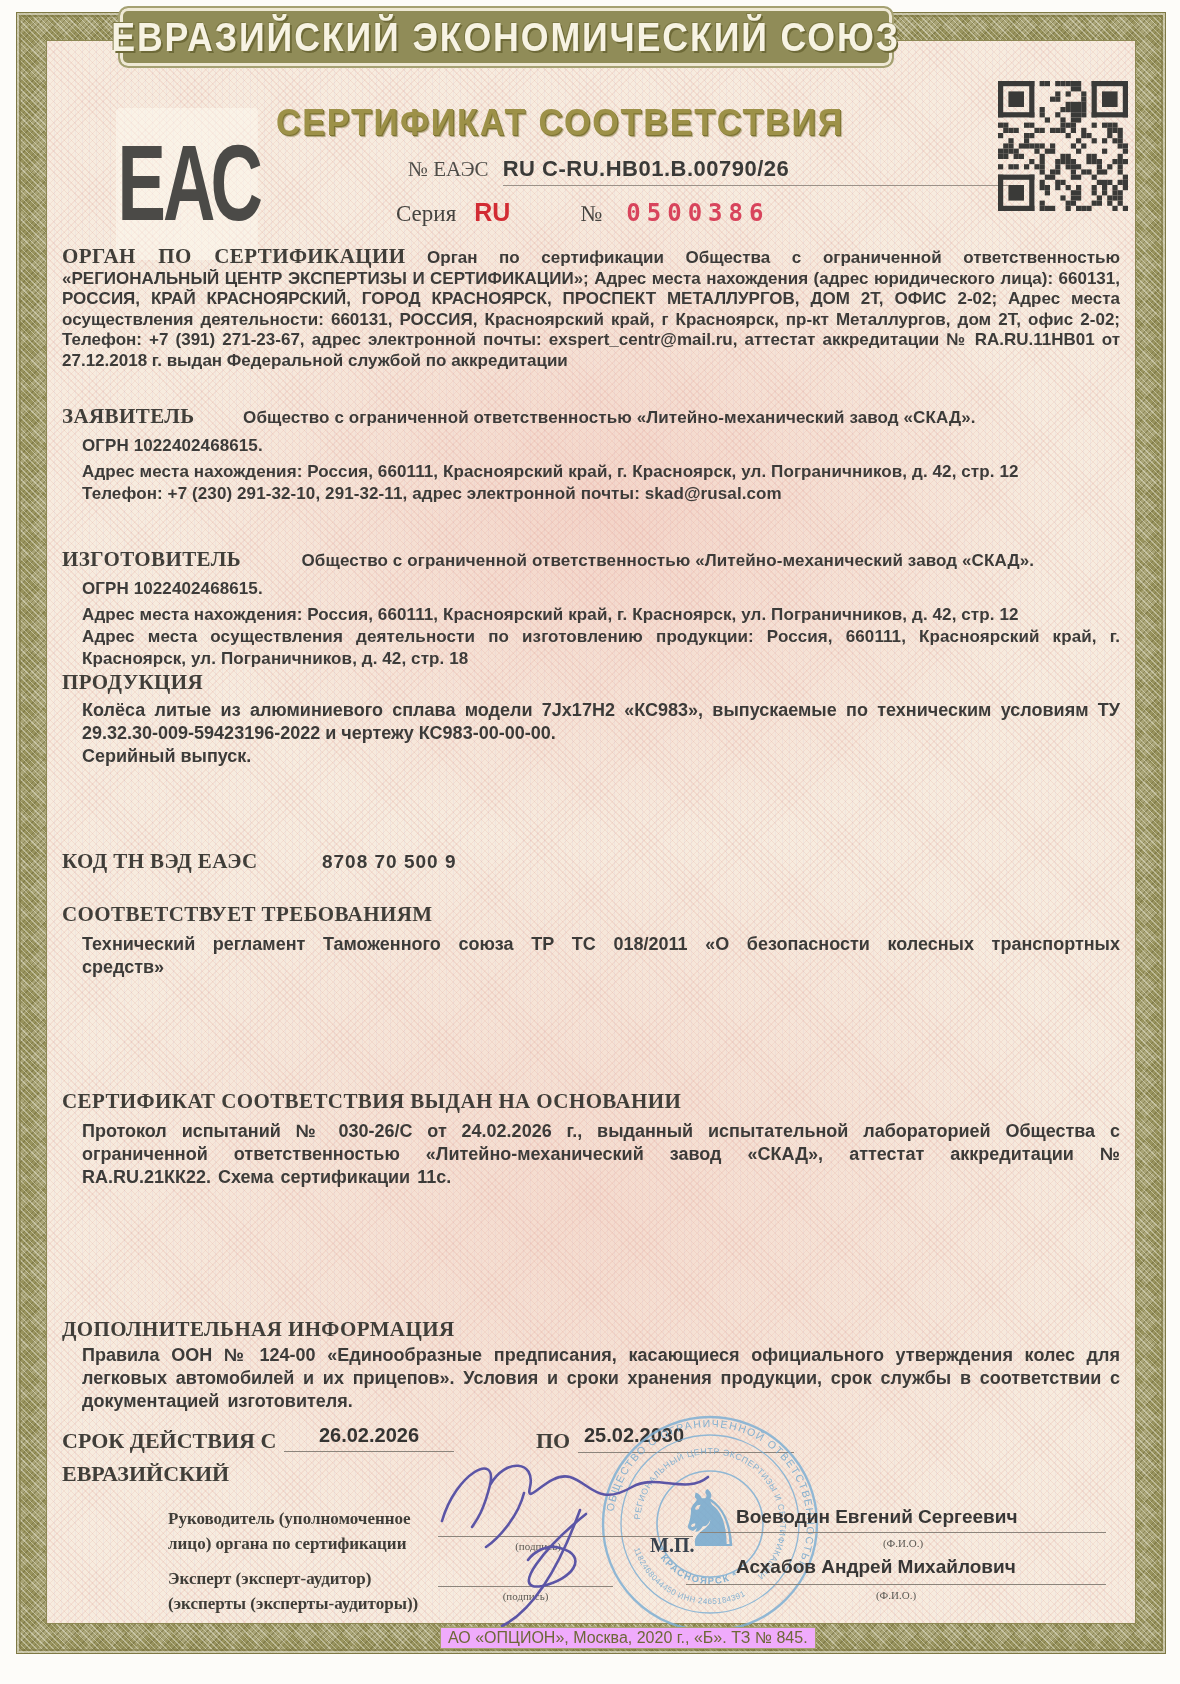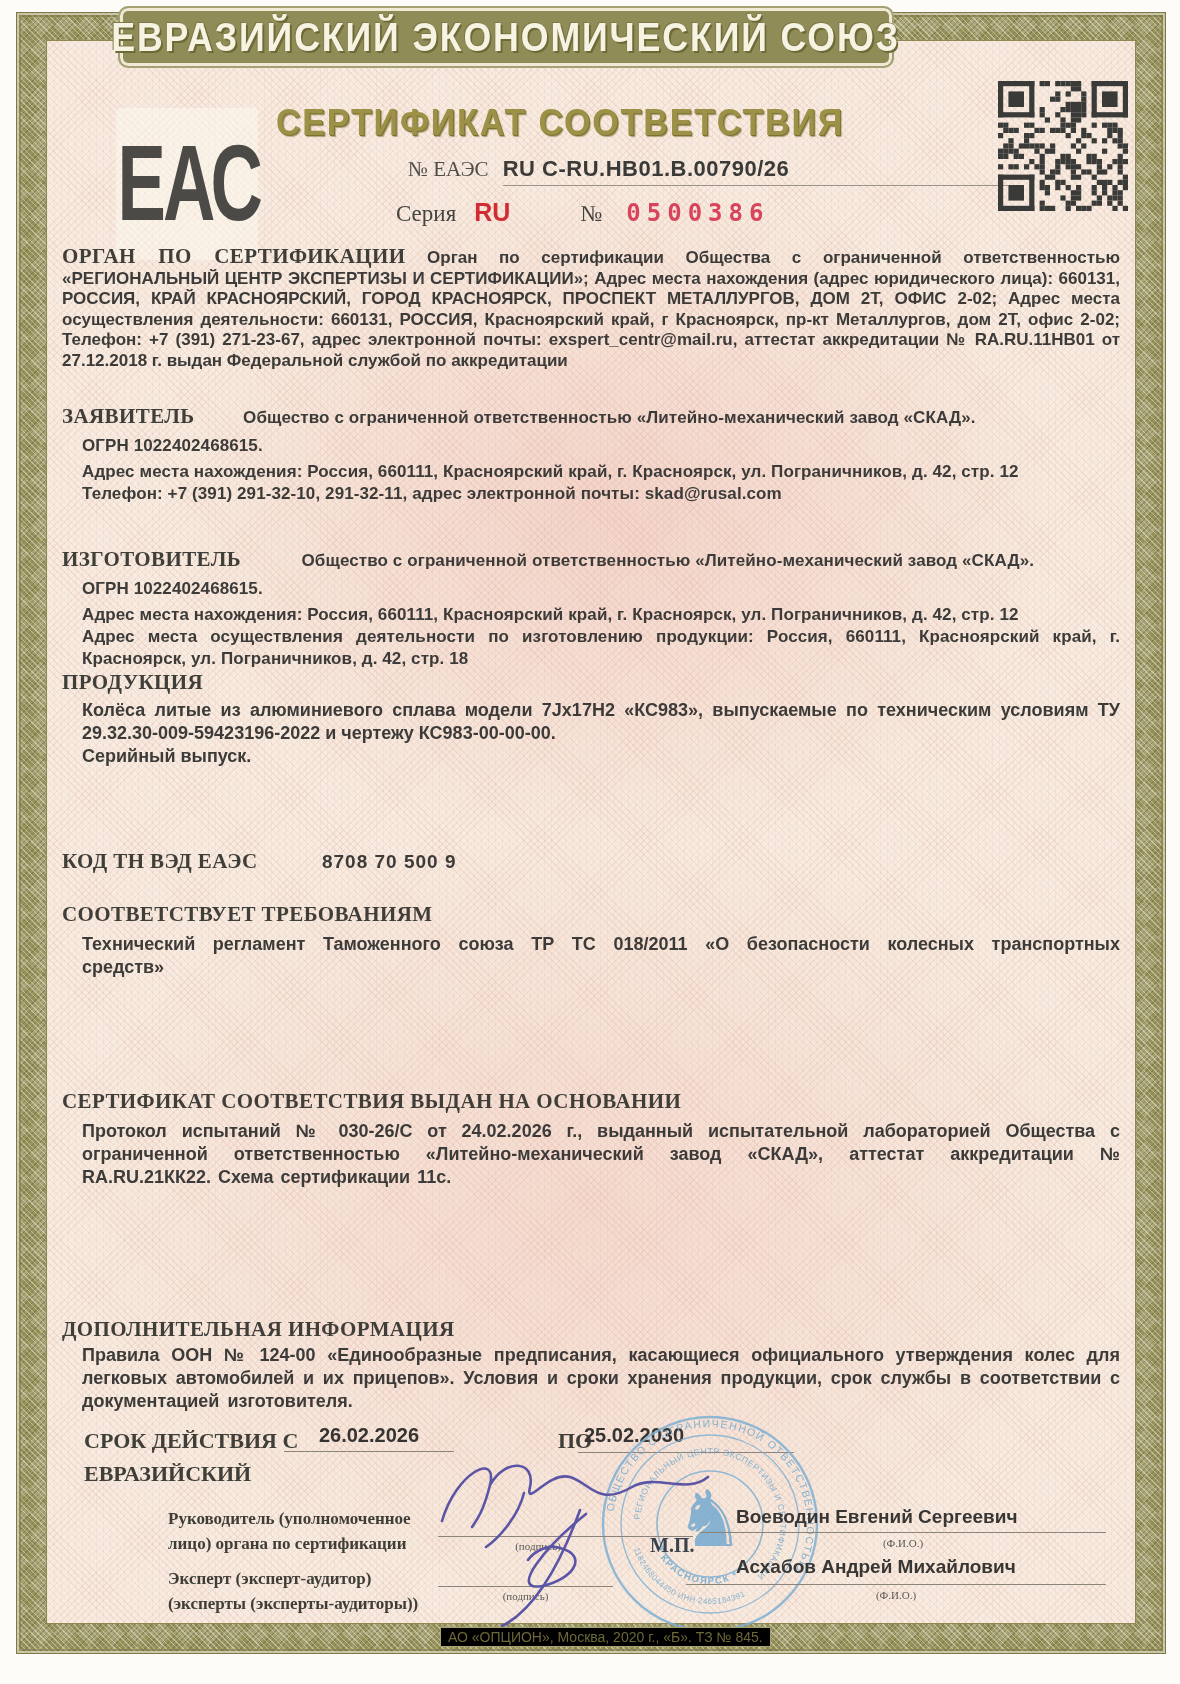--- a/index.html
+++ b/index.html
@@ -62,32 +62,32 @@
   .col{position:absolute;left:62px;width:1058px;color:#3c3b39;}
   .h{font-family:"Liberation Serif",serif;font-weight:bold;font-size:21px;color:#403e39;letter-spacing:.4px;}
   .b{font-weight:bold;font-size:17px;line-height:22px;letter-spacing:.1px;color:#3c3b39;}
   .b18{font-weight:bold;font-size:18px;line-height:23px;color:#3c3b39;}
   .just{text-align:justify;}
   .ind{padding-left:20px;}
   .orgText{font-weight:bold;font-size:17px;line-height:20.5px;}
   .mt4{margin-top:4px;} .mt6{margin-top:6px;}
   .code{font-weight:bold;font-size:19px;margin-left:60px;letter-spacing:1px;}
   
-  .vHead{font-family:"Liberation Serif",serif;font-weight:bold;font-size:22px;color:#403e39;margin-left:22px;}
+  .vHead{font-family:"Liberation Serif",serif;font-weight:bold;font-size:22px;color:#403e39;}
   .vDate{font-weight:bold;font-size:20px;color:#353432;}
   .uline{border-bottom:1.5px solid #8b847b;}
   
   .sigLabel{font-family:"Liberation Serif",serif;font-weight:bold;font-size:17px;line-height:25px;color:#3f3d38;}
   .sigName{font-weight:bold;font-size:19px;color:#373635;white-space:nowrap;}
   .capt{font-family:"Liberation Serif",serif;font-size:11px;color:#5b5954;}
   .hr{border-bottom:1px solid #8b847b;height:0;}
   .mp{font-family:"Liberation Serif",serif;font-weight:bold;font-size:20px;color:#39424d;}
   
-  .printBox{position:absolute;left:440px;top:1627px;background:#000000;border:1px solid #a8a271;
-        color:#6d6838;font-size:14px;padding:1px 7px;white-space:nowrap;}
+  .printBox{position:absolute;left:440px;top:1627px;background:#f0abfc;border:1px solid #a8a271;
+        color:#6d6838;font-size:16px;padding:1px 7px;white-space:nowrap;}
   .stamp{position:absolute;left:594px;top:1408px;width:232px;height:232px;opacity:.85;}
   .sig1{position:absolute;left:428px;top:1443px;width:290px;height:110px;}
   .sig2{position:absolute;left:468px;top:1508px;width:170px;height:125px;}
 </style>
 </head>
 <body>
 
 <div class="sheet">
   <div class="band"></div>
   <div class="paper"></div>
@@ -330,21 +330,21 @@
     <span>Орган по сертификации Общества с ограниченной ответственностью «РЕГИОНАЛЬНЫЙ ЦЕНТР ЭКСПЕРТИЗЫ И СЕРТИФИКАЦИИ»; Адрес места нахождения (адрес юридического лица): 660131, РОССИЯ, КРАЙ КРАСНОЯРСКИЙ, ГОРОД КРАСНОЯРСК, ПРОСПЕКТ МЕТАЛЛУРГОВ, ДОМ 2Т, ОФИС 2-02; Адрес места осуществления деятельности: 660131, РОССИЯ, Красноярский край, г Красноярск, пр-кт Металлургов, дом 2Т, офис 2-02; Телефон: +7 (391) 271-23-67, адрес электронной почты: exspert_centr@mail.ru, аттестат аккредитации № RA.RU.11НВ01 от 27.12.2018 г. выдан Федеральной службой по аккредитации</span>
   </div>
 
   <div class="col" style="top:404px;">
     <div class="just">
       <span class="h" style="margin-right:44px;">ЗАЯВИТЕЛЬ</span>
       <span class="b">Общество с ограниченной ответственностью «Литейно-механический завод «СКАД».</span>
     </div>
     <div class="b ind mt6">ОГРН 1022402468615.</div>
     <div class="b ind mt4">Адрес места нахождения: Россия, 660111, Красноярский край, г. Красноярск, ул. Пограничников, д. 42, стр. 12</div>
-    <div class="b ind">Телефон: +7 (391) 291-32-10, 291-32-11, адрес электронной почты: skad@rusal.com</div>
+    <div class="b ind">Телефон: +7 (230) 291-32-10, 291-32-11, адрес электронной почты: skad@rusal.com</div>
   </div>
 
   <div class="col" style="top:547px;">
     <div class="just">
       <span class="h" style="margin-right:56px;">ИЗГОТОВИТЕЛЬ</span>
       <span class="b">Общество с ограниченной ответственностью «Литейно-механический завод «СКАД».</span>
     </div>
     <div class="b ind mt6">ОГРН 1022402468615.</div>
     <div class="b ind mt4">Адрес места нахождения: Россия, 660111, Красноярский край, г. Красноярск, ул. Пограничников, д. 42, стр. 12</div>
     <div class="b ind just">Адрес места осуществления деятельности по изготовлению продукции: Россия, 660111, Красноярский край, г. Красноярск, ул. Пограничников, д. 42, стр. 18</div>

